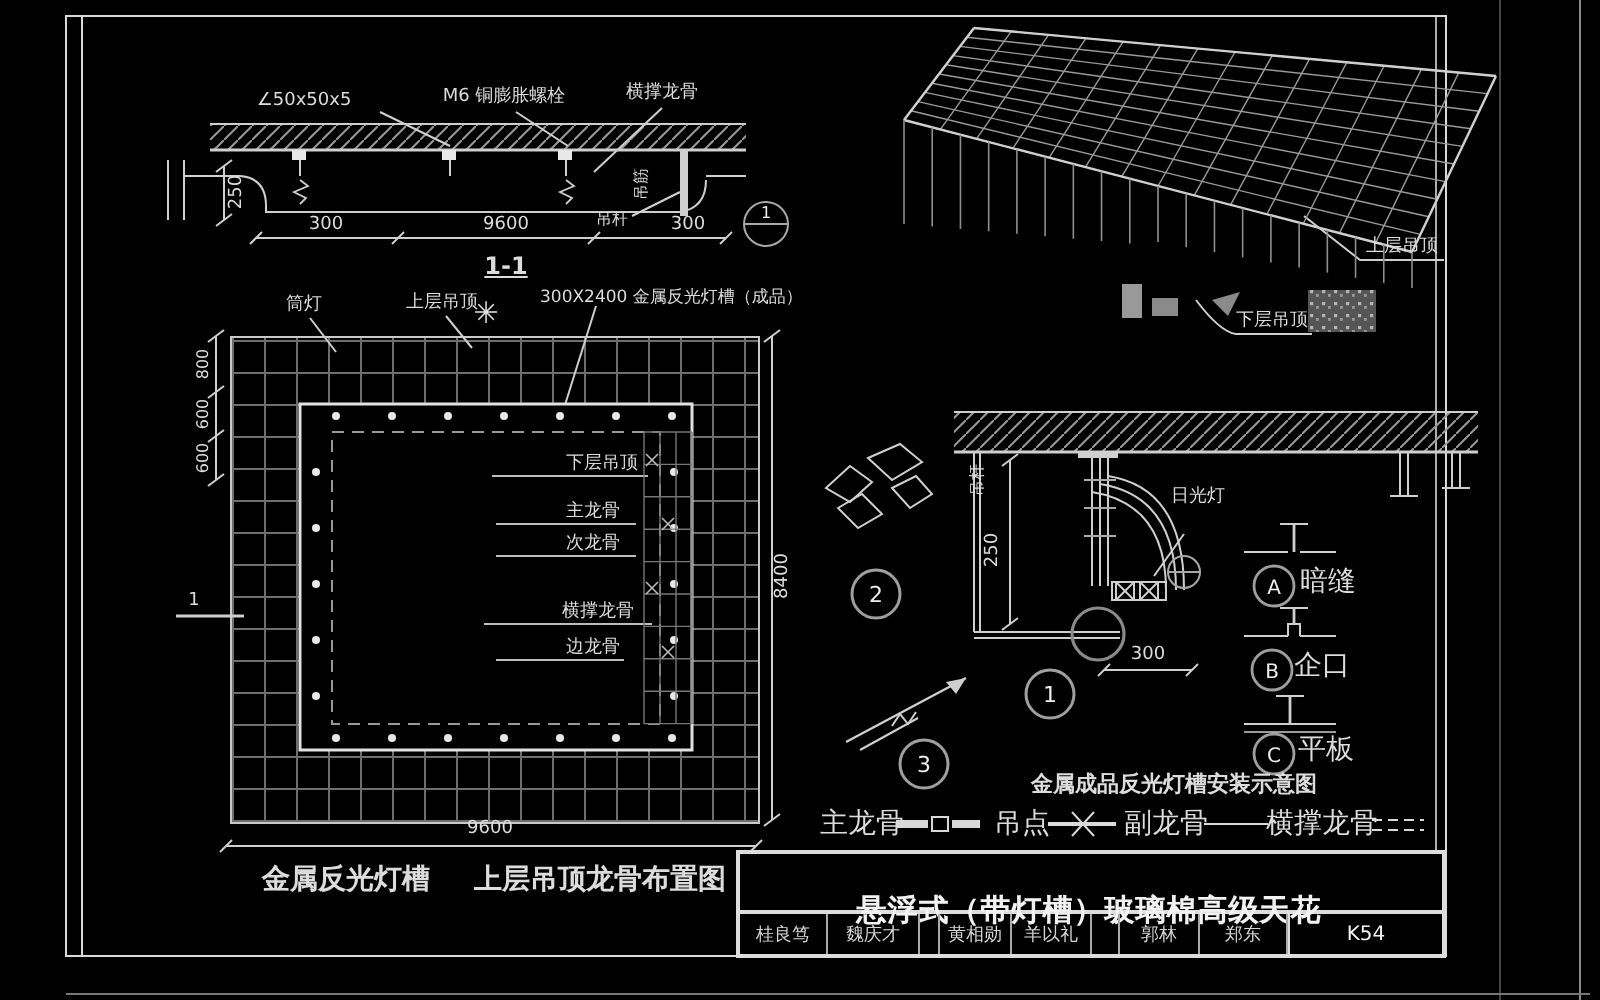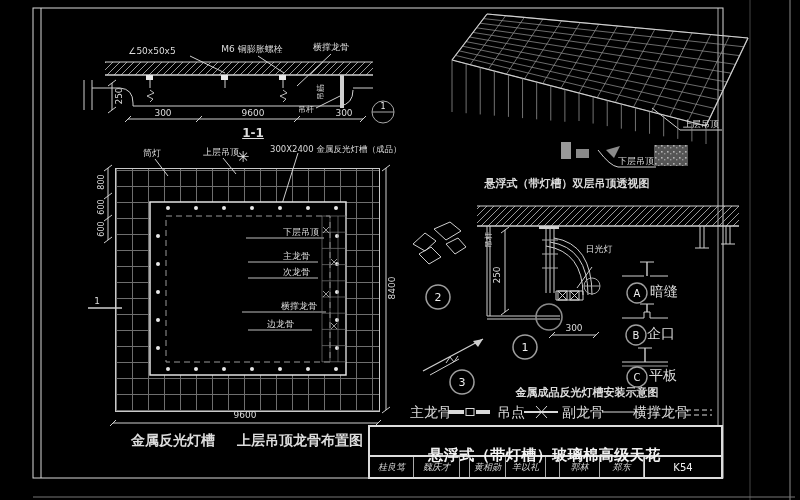--- a/index.html
+++ b/index.html
@@ -20,21 +20,21 @@
   .s11{font-size:11px;} .s12{font-size:12px;text-decoration:underline;}
   .star{font-size:15px;color:#e0e0e0;}
   #titleblock{position:absolute;left:368px;top:425px;width:355px;height:54px;
     border:2px solid #ddd;box-sizing:border-box;color:#f2f2f2;background:#000;}
   #tb-top{display:flex;height:30px;border-bottom:2px solid #ddd;box-sizing:border-box;}
   #tb-title{flex:1;border-right:2px solid #ddd;display:flex;align-items:center;
     justify-content:center;font-weight:bold;font-size:15px;letter-spacing:.5px;margin-top:28px;}
   #tb-no{width:74px;display:flex;align-items:center;justify-content:center;font-size:10px;}
   #tb-bot{display:flex;height:20px;}
   .sig{border-right:1px solid #aaa;box-sizing:border-box;display:flex;align-items:center;
-    justify-content:center;font-size:9px;font-style:italic;color:#d6d6d6;overflow:hidden;}
+    justify-content:center;font-size:9px;color:#d6d6d6;overflow:hidden;}
   .sp{border-right:1px solid #aaa;box-sizing:border-box;}
   #tb-k54{flex:1;border-left:1px solid #ddd;display:flex;align-items:center;
     justify-content:center;font-size:10px;font-style:normal;text-align:right;}
 </style>
 </head>
 <body>
 
 <div id="sheet">
 
   <div id="plan-grid"></div>
@@ -341,33 +341,32 @@
   <div class="lbl bold s12" style="left:253px;top:133px">1-1</div>
 
   <div class="lbl" style="left:152px;top:153px">筒灯</div>
   <div class="lbl" style="left:221px;top:152px">上层吊顶</div>
   <div class="lbl star" style="left:243px;top:157px">✳</div>
   <div class="lbl la s85" style="left:270px;top:145px">300X2400 金属反光灯槽（成品）</div>
   <div class="lbl la" style="left:283px;top:228px">下层吊顶</div>
   <div class="lbl la" style="left:283px;top:252px">主龙骨</div>
   <div class="lbl la" style="left:283px;top:268px">次龙骨</div>
   <div class="lbl la" style="left:281px;top:302px">横撑龙骨</div>
-  <div class="lbl la" style="left:267px;top:320px">边龙骨</div>
+  <div class="lbl la" style="left:283px;top:320px">边龙骨</div>
   <div class="lbl rot s8" style="left:102px;top:182px">800</div>
   <div class="lbl rot s8" style="left:102px;top:207px">600</div>
   <div class="lbl rot s8" style="left:102px;top:229px">600</div>
   <div class="lbl" style="left:97px;top:301px">1</div>
   <div class="lbl" style="left:245px;top:415px">9600</div>
   <div class="lbl rot" style="left:392px;top:288px">8400</div>
   <div class="lbl bold s10" style="left:173px;top:440px">金属反光灯槽</div>
   <div class="lbl bold s10" style="left:300px;top:440px">上层吊顶龙骨布置图</div>
 
   <div class="lbl" style="left:701px;top:124px">上层吊顶</div>
   <div class="lbl" style="left:636px;top:161px">下层吊顶</div>
-  <div class="lbl bold s11" style="left:567px;top:183px">悬浮式（带灯槽）双层吊顶透视图</div>
 
   <div class="lbl" style="left:599px;top:249px">日光灯</div>
   <div class="lbl rot s8" style="left:489px;top:240px">吊杆</div>
   <div class="lbl rot" style="left:497px;top:275px">250</div>
   <div class="lbl" style="left:574px;top:328px">300</div>
   <div class="lbl s10" style="left:664px;top:291px">暗缝</div>
   <div class="lbl s10" style="left:661px;top:333px">企口</div>
   <div class="lbl s10" style="left:663px;top:375px">平板</div>
   <div class="lbl bold s11" style="left:587px;top:392px">金属成品反光灯槽安装示意图</div>
 

